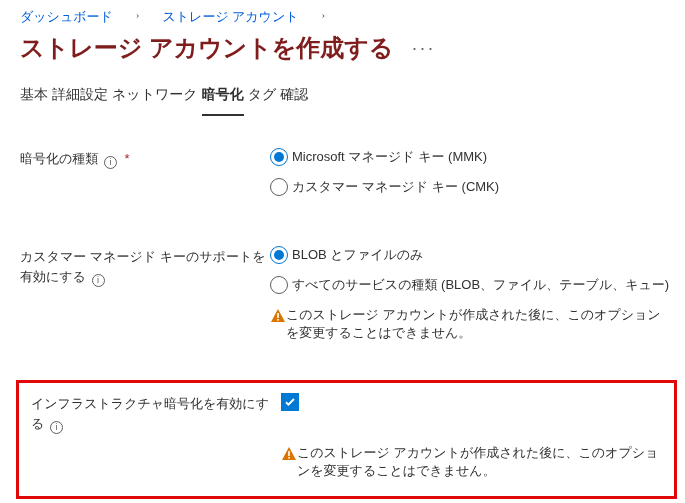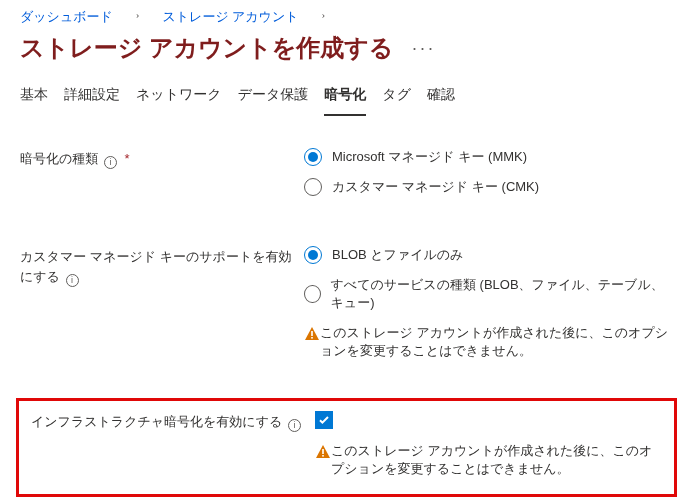--- a/index.html
+++ b/index.html
@@ -24,21 +24,21 @@
     .title-row {
       display: flex;
       align-items: center;
       gap: 18px;
       padding: 6px 12px 18px 12px;
     }
     .title { font-size: 24px; font-weight: 600; color: #7f1d1d; }
     .ellipsis { color: #605e5c; cursor: pointer; font-size: 18px; letter-spacing: 2px; }
     .tabs {
       display: flex;
-      gap: 16px;
+      gap: 4px;
       padding: 0 12px;
       border-bottom: 0;
     }
     .tab {
       padding: 4px 0 10px 0;
       font-size: 14px;
       color: #323130;
       cursor: pointer;
       border-bottom: 2px solid transparent;
     }
@@ -49,21 +49,21 @@
     }
     .form {
       padding: 32px 12px 16px 12px;
     }
     .row {
       display: flex;
       align-items: flex-start;
       margin-bottom: 10px;
     }
     .row .label-col {
-      width: 284px;
+      width: 250px;
       flex-shrink: 0;
       font-size: 13px;
       color: #323130;
       line-height: 20px;
       padding-top: 1px;
     }
     .row .ctrl-col {
       flex: 1;
     }
     .info-icon {
@@ -77,21 +77,21 @@
       font-size: 9px;
       line-height: 1;
       color: #605e5c;
       vertical-align: -2px;
       margin-left: 2px;
     }
     .req { color: #a4262c; margin-left: 4px; }
     .radio-line {
       display: flex;
       align-items: center;
-      gap: 10px;
+      gap: 4px;
       margin-bottom: 12px;
       font-size: 13px;
     }
     .radio {
       width: 18px; height: 18px;
       border: 1px solid #605e5c;
       border-radius: 50%;
       display: flex; align-items: center; justify-content: center;
       cursor: pointer;
       position: relative;
@@ -144,21 +144,20 @@
 
 <div class="title-row">
   <div class="title">ストレージ アカウントを作成する</div>
   <div class="ellipsis">···</div>
 </div>
 
 <div class="tabs">
   <div class="tab">基本</div>
   <div class="tab">詳細設定</div>
   <div class="tab">ネットワーク</div>
-  <div class="tab">データ保護</div>
   <div class="tab active">暗号化</div>
   <div class="tab">タグ</div>
   <div class="tab">確認</div>
 </div>
 
 <div class="form">
 
   <div class="row">
     <div class="label-col">
       <span>暗号化の種類</span>

